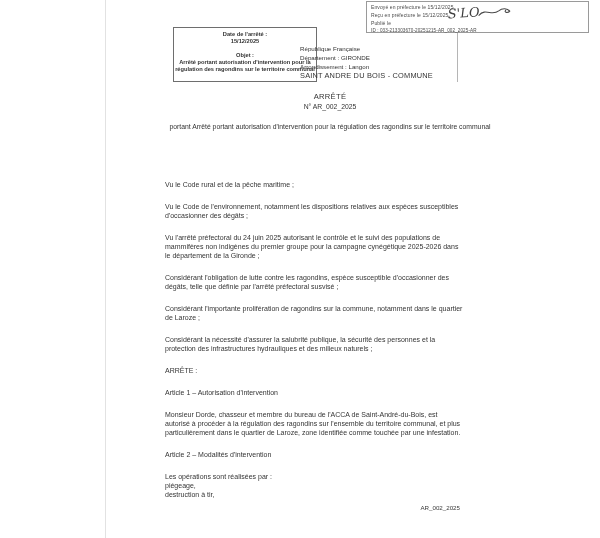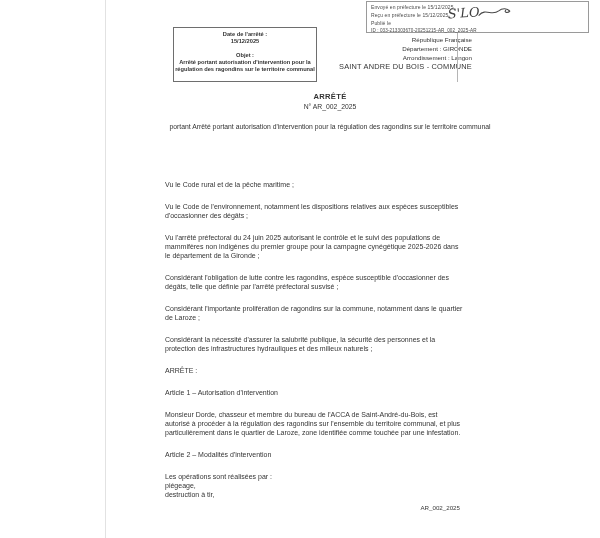--- a/index.html
+++ b/index.html
@@ -28,29 +28,29 @@
 
   
   .date-box{
     position:absolute;left:173px;top:27px;width:144px;height:55px;
     border:1px solid #6e6e6e;box-sizing:border-box;
     font-size:5.7px;line-height:7px;font-weight:bold;text-align:center;color:#333;
     padding-top:3px;
   }
   .date-box .objet-label{margin-top:7px;}
   .authority{
-    position:absolute;left:300px;top:35px;width:172px;text-align:right;
+    position:absolute;left:300px;top:44px;width:172px;text-align:left;
     font-size:6.2px;line-height:9px;color:#333;
   }
   .authority .commune{font-size:7.4px;letter-spacing:0.2px;}
   .header-divider{position:absolute;left:457px;top:33px;width:1px;height:49px;background:#b5b5b5;}
 
   
   .title-block{position:absolute;left:135px;top:92px;width:390px;text-align:center;color:#333;}
-  .title-main{font-weight:bold;font-size:7.6px;line-height:10px;letter-spacing:0.3px;}
+  .title-main{font-weight:normal;font-size:7.6px;line-height:10px;letter-spacing:0.3px;}
   .title-number{font-size:6.8px;line-height:10px;}
   .subtitle{
     position:absolute;left:150px;top:122px;width:360px;text-align:center;
     font-size:6.8px;line-height:9px;color:#333;
   }
 
   
   .body-text{
     position:absolute;left:165px;top:180px;width:299px;
     font-size:7px;line-height:9px;color:#343434;

